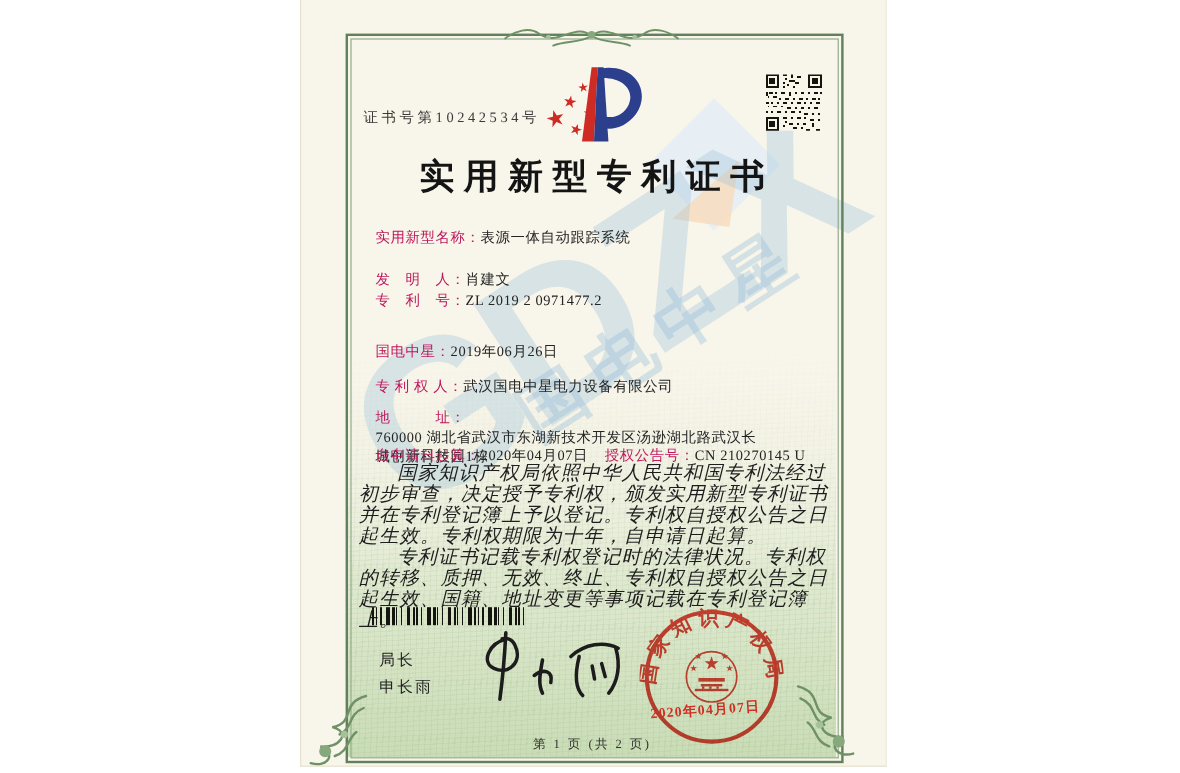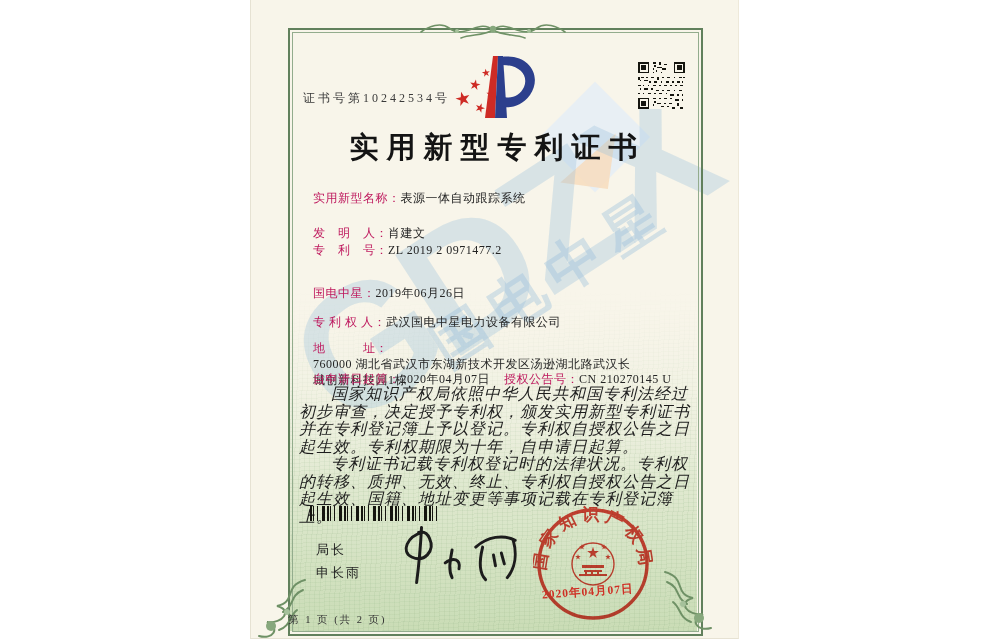--- a/index.html
+++ b/index.html
@@ -102,21 +102,21 @@
   .director-label{top:541px;}
   .director-name{top:564px;}
   .signature{position:absolute;left:138px;top:524px;width:138px;height:62px;}
   .seal{position:absolute;left:282px;top:502px;width:120px;height:130px;mix-blend-mode:multiply;opacity:.93;}
   .seal-date{
     position:absolute;left:291px;top:584px;width:100px;
     font-size:11.5px;font-weight:bold;color:#cf2f24;letter-spacing:1px;
     transform:rotate(-4deg);
   }
   .page-footer{
-    position:absolute;left:37px;top:613px;width:411px;
+    position:absolute;left:37px;top:613px;width:411px;text-align:center;
     font-size:10.5px;color:#333;letter-spacing:2px;
   }
 </style>
 </head>
 <body>
 
 <svg width="0" height="0" style="position:absolute" aria-hidden="true">
   <defs>
     <path id="st" d="M0,-10 L2.24,-3.09 L9.51,-3.09 L3.63,1.18 L5.88,8.09 L0,3.82 L-5.88,8.09 L-3.63,1.18 L-9.51,-3.09 L-2.24,-3.09 Z"></path>
     <path id="flourish" fill="none" stroke="#6f9166" stroke-width="2" stroke-linecap="round" d="M52,4 C30,10 44,26 24,30 C40,34 30,48 14,46 C28,52 20,64 6,60 M50,14 C36,20 42,30 30,36 M44,34 C36,40 38,50 26,54"></path>

